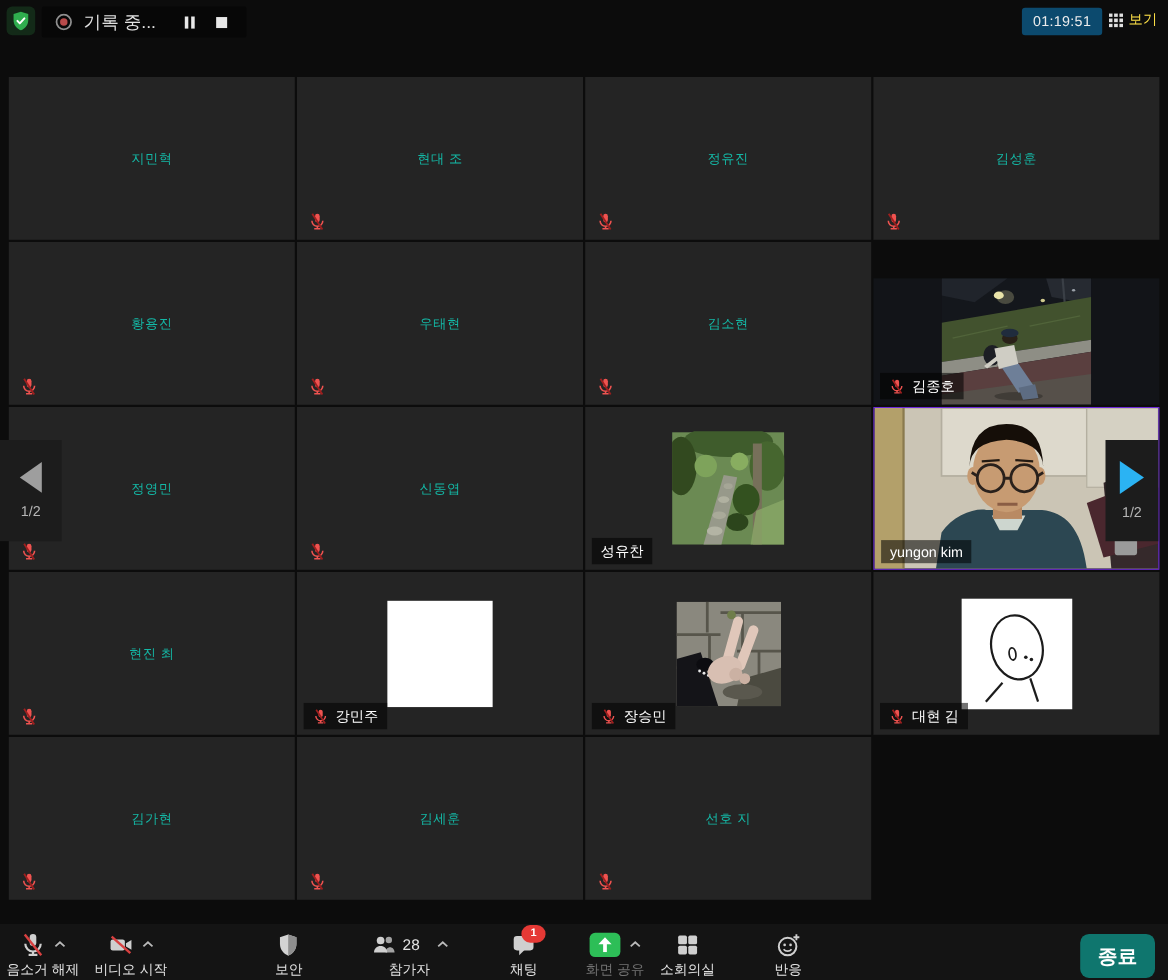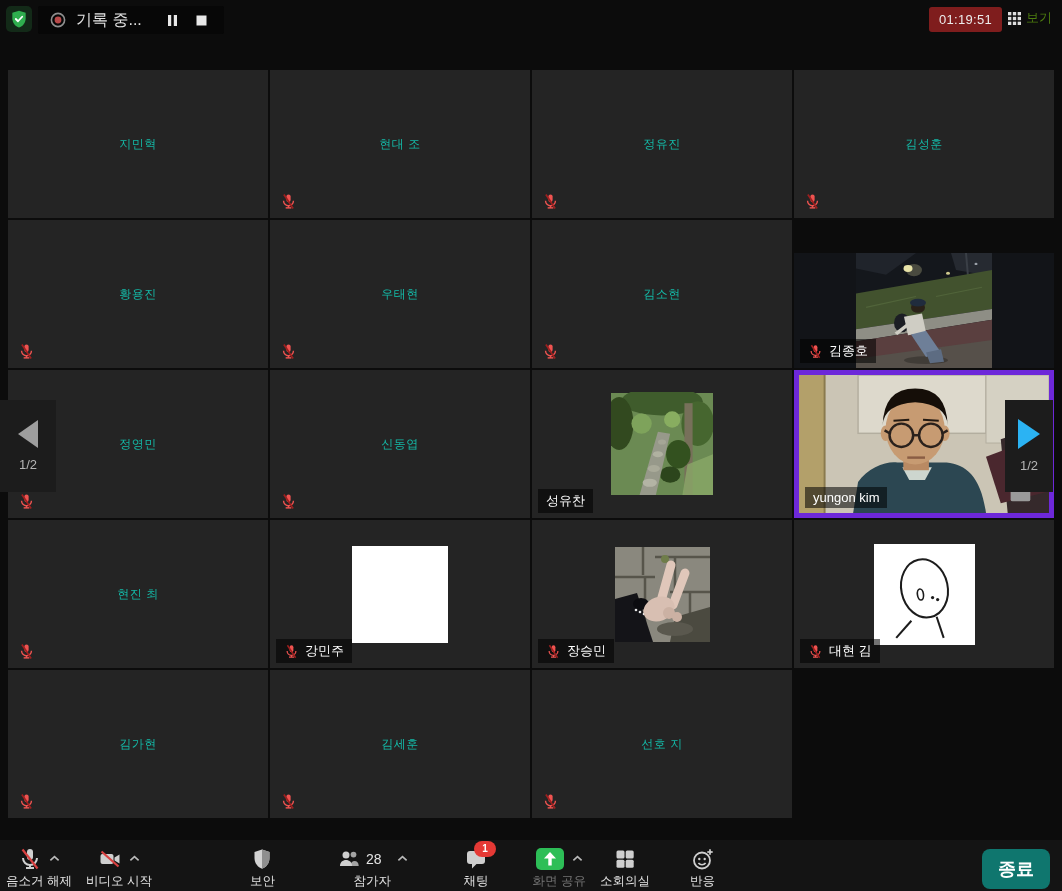--- a/index.html
+++ b/index.html
@@ -12,30 +12,30 @@
   .topbar{position:absolute;top:0;left:0;right:0;height:42px;}
   .shield-btn{position:absolute;left:6px;top:6px;width:26px;height:26px;background:#132a18;
     border-radius:5px;display:flex;align-items:center;justify-content:center;}
   .shield-btn svg{width:20px;height:20px;}
   .rec-widget{position:absolute;left:38px;top:6px;height:28px;background:#070707;border-radius:2px;
     display:flex;align-items:center;padding:0 16px 0 12px;gap:10px;}
   .rec-label{color:#e2e2e2;font-size:16px;margin-right:14px;white-space:nowrap;}
   .rec-dot{width:16px;height:16px;}
   .rec-ctl{display:flex;align-items:center;gap:16px;}
   .rec-ctl svg{width:13px;height:13px;}
-  .timer-box{position:absolute;right:60px;top:7px;background:#7f1d1d;color:#ececec;font-size:13px;
+  .timer-box{position:absolute;right:60px;top:7px;background:#0c4a6e;color:#ececec;font-size:13px;
     padding:5px 10px;border-radius:3px;letter-spacing:.3px;}
   .view-btn{position:absolute;right:10px;top:9px;display:flex;align-items:center;gap:5px;
-    color:#4d7c0f;font-size:13px;}
+    color:#fde047;font-size:13px;}
   .view-btn svg{width:13px;height:13px;}
   
   .grid{position:absolute;top:70px;left:8px;right:8px;display:grid;
     grid-template-columns:repeat(4,1fr);grid-auto-rows:148px;gap:2px;}
   .tile{background:#242424;position:relative;overflow:hidden;}
-  .tile.active{border:5px solid #6d28d9;}
+  .tile.active{border:1px solid #6d28d9;}
   .cname{position:absolute;inset:0;display:flex;align-items:center;justify-content:center;
     color:#14b8a6;font-size:12px;font-weight:500;letter-spacing:.5px;}
   .corner-mic{position:absolute;left:10px;bottom:8px;width:17px;height:17px;}
   .nametag{position:absolute;left:6px;bottom:5px;background:rgba(0,0,0,0.55);color:#fff;
     font-size:13px;padding:3px 8px;display:flex;align-items:center;gap:6px;white-space:nowrap;}
   .nametag .tag-mic{width:15px;height:15px;flex:0 0 auto;}
   .avatar-box{position:absolute;inset:0;display:flex;align-items:center;justify-content:center;}
   .fullvid{position:absolute;inset:0;width:100%;height:100%;}
   .centervid{position:absolute;top:0;bottom:0;left:50%;transform:translateX(-50%);height:100%;}
   
@@ -494,21 +494,21 @@
 
   <div class="tb-item" style="margin-left:14px">
     <div class="tb-ic">
       <svg class="i24">
           <use href="#ic-grid4"></use>
         </svg>
     </div>
     <div class="tb-label">소회의실</div>
   </div>
 
-  <div class="tb-item" style="margin-left:40px">
+  <div class="tb-item" style="margin-left:54px">
     <div class="tb-ic">
       <svg class="i24">
           <use href="#ic-smile-plus"></use>
         </svg>
     </div>
     <div class="tb-label">반응</div>
   </div>
 
   <button class="end-btn">종료</button>
 </div>

